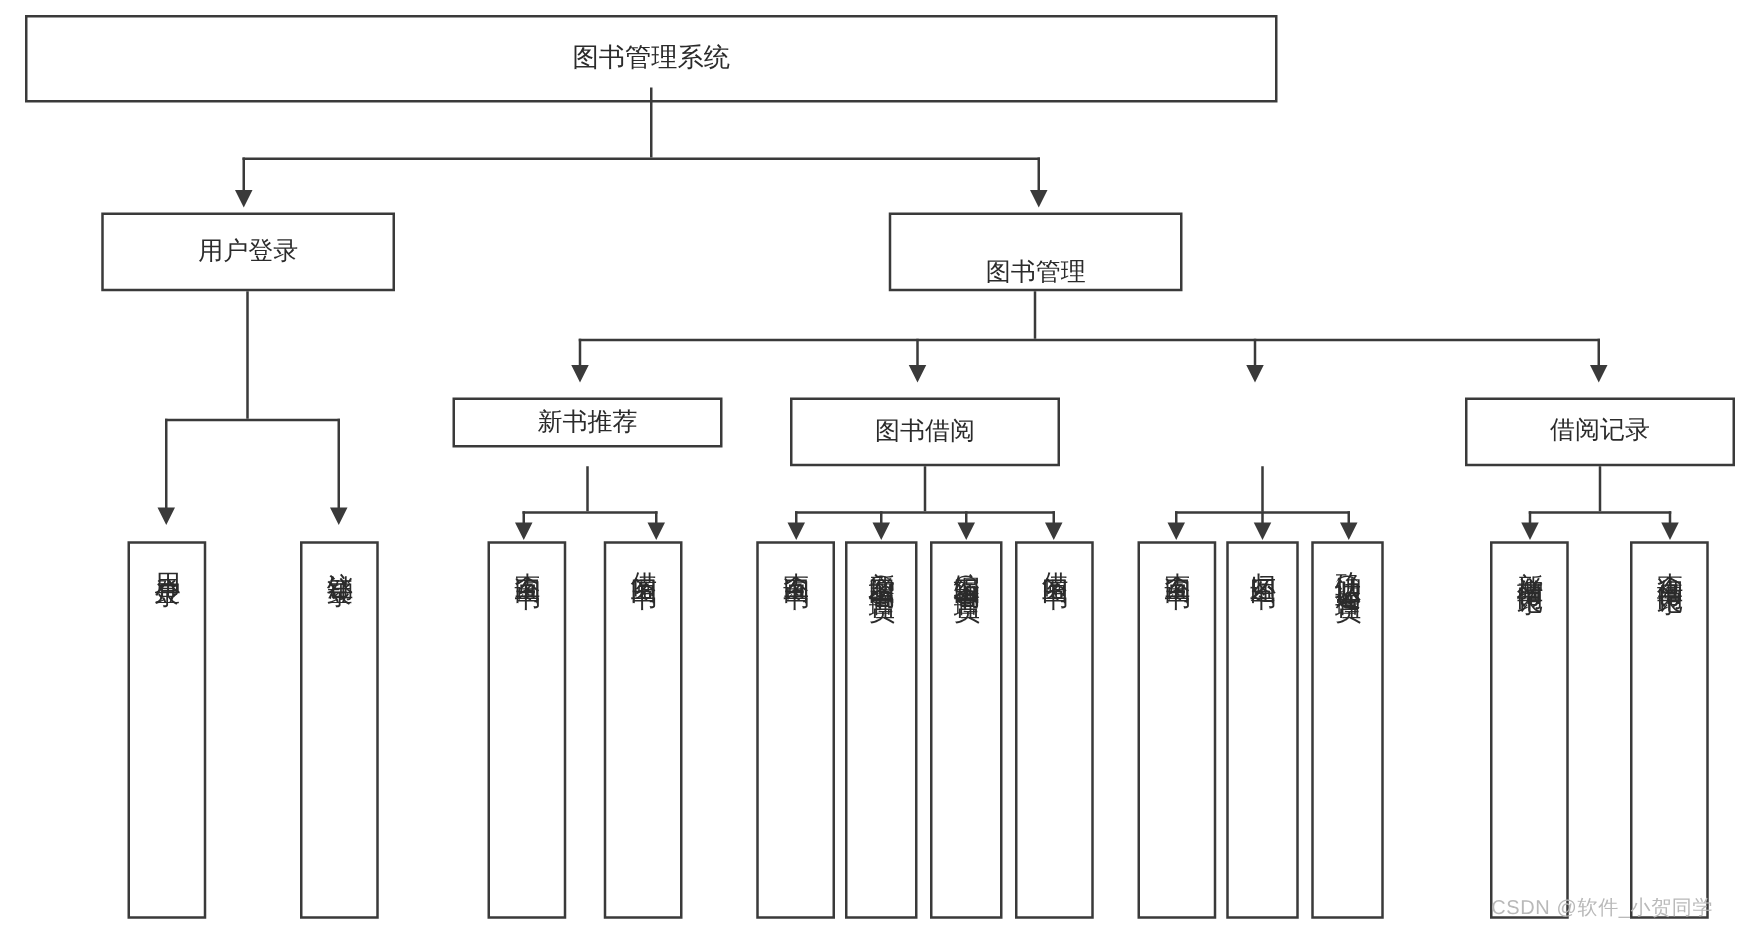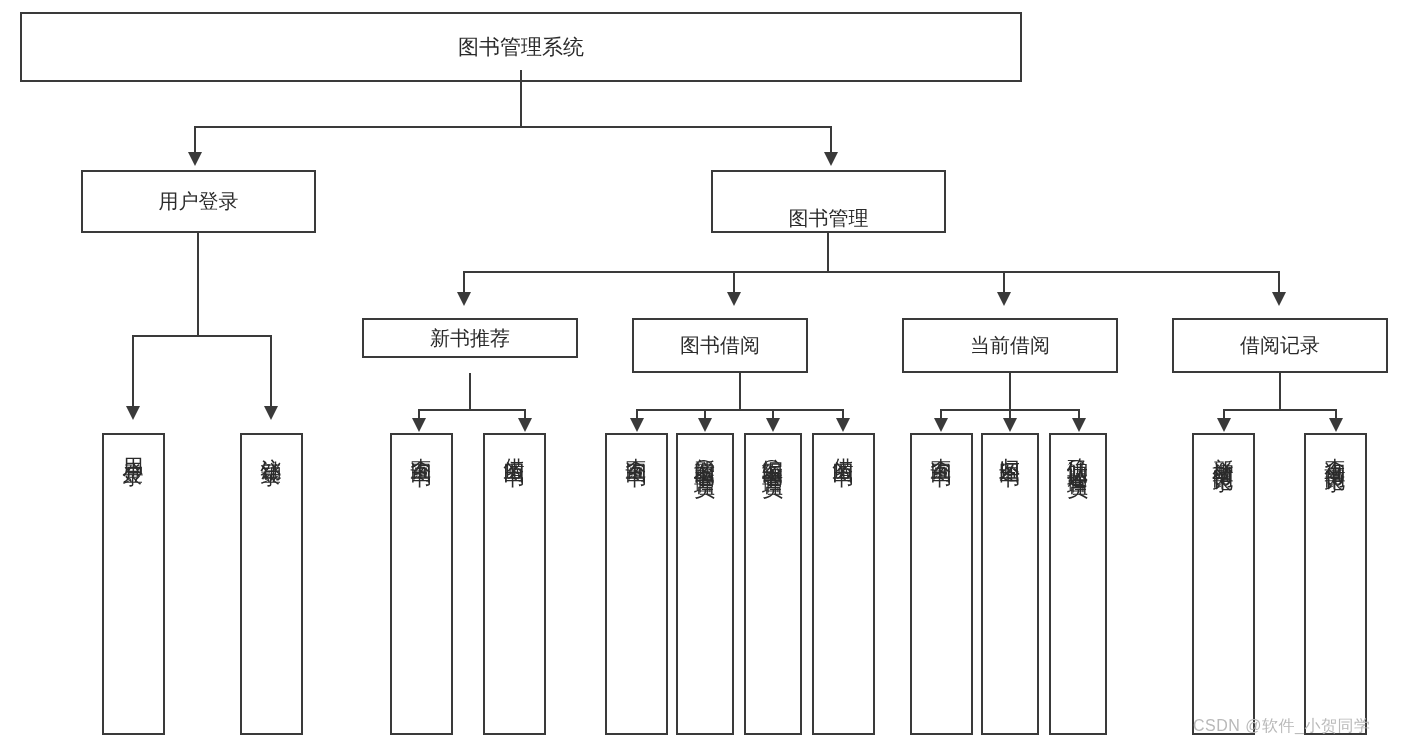--- a/index.html
+++ b/index.html
@@ -119,27 +119,24 @@
   <div class="ln v" style="left:733px;top:271px;height:23px;"></div>
   <div class="arrow" style="left:727px;top:292px;"></div>
   <div class="ln v" style="left:1003px;top:271px;height:23px;"></div>
   <div class="arrow" style="left:997px;top:292px;"></div>
   <div class="ln v" style="left:1278px;top:271px;height:23px;"></div>
   <div class="arrow" style="left:1272px;top:292px;"></div>
 
   <div class="node lvl2" style="left:362px;top:318px;width:216px;height:40px;">
     <span class="lbl">新书推荐</span>
   </div>
-  <div class="node lvl2" style="left:632px;top:318px;width:176px;height:55px;">
+  <div class="node lvl2" style="left:632px;top:318px;width:216px;height:55px;">
     <span class="lbl">图书借阅</span>
   </div>
-  <div class="node lvl2" style="left:902px;top:318px;width:216px;height:55px;">
-    <span class="lbl">当前借阅</span>
-  </div>
-  <div class="node lvl2" style="left:1172px;top:318px;width:216px;height:55px;">
+  <div class="node lvl2" style="left:1172px;top:318px;width:216px;height:55px;font-family:Liberation Mono, monospace;">
     <span class="lbl">借阅记录</span>
   </div>
 
   <div class="ln v" style="left:469px;top:373px;height:36px;"></div>
   <div class="ln h" style="left:418px;top:409px;width:108px;"></div>
   <div class="ln v" style="left:418px;top:409px;height:12px;"></div>
   <div class="arrow" style="left:412px;top:418px;"></div>
   <div class="ln v" style="left:524px;top:409px;height:12px;"></div>
   <div class="arrow" style="left:518px;top:418px;"></div>
 

